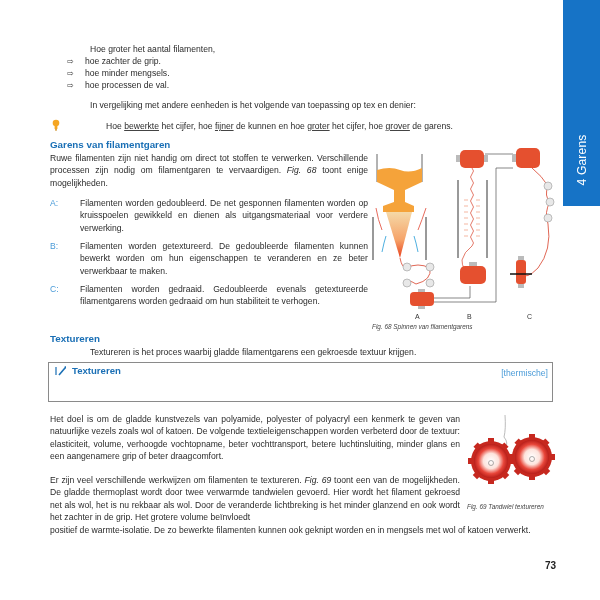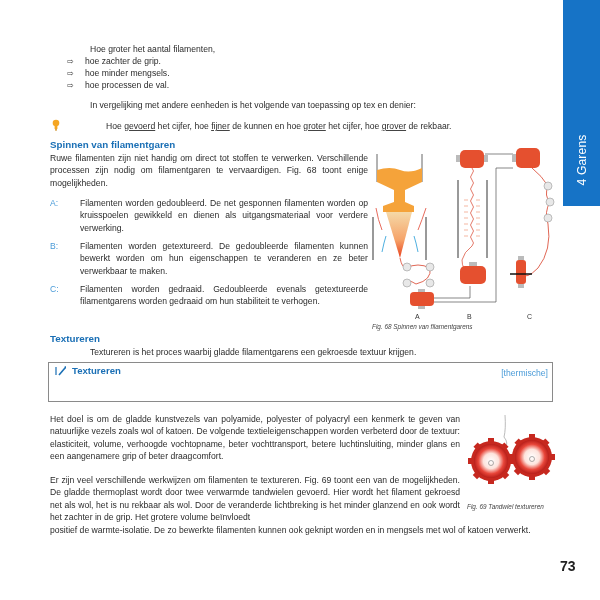--- a/index.html
+++ b/index.html
@@ -8,41 +8,41 @@
 
     .side-tab { position: absolute; left: 563px; top: 0; width: 37px; height: 206px; background: #1673c6; }
     .side-tab .label { position: absolute; left: 0; top: 0; width: 37px; height: 206px; }
     .side-tab .label span { position: absolute; left: 19px; top: 160px; transform: translate(-50%, -50%) rotate(-90deg); color: #ffffff; font-size: 12px; white-space: nowrap; letter-spacing: 0.2px; }
 
     .p { position: absolute; left: 50px; white-space: nowrap; margin-left: 40px; }
     .bullet { position: absolute; left: 67px; white-space: nowrap; }
     .bullet .arrow { display: inline-block; width: 18px; color: #444; font-size: 8px; }
     .u { text-decoration: underline; text-decoration-color: #444; }
     .h { position: absolute; left: 50px; color: #1a6fb5; font-weight: bold; font-size: 9.8px; }
-    .ital { }
+    .ital { font-style: italic; }
     .list-item { position: absolute; left: 50px; width: 318px; }
     .list-item .letter { position: absolute; left: 0; top: 0; color: #4a9bd8; }
     .list-item .txt { margin-left: 30px; text-align: justify; text-align-last: left; }
     .just { position: absolute; left: 50px; text-align: justify; text-align-last: left; }
 
     .tip-icon { position: absolute; left: 52px; top: 119px; width: 8px; height: 12px; }
 
     .defbox { position: absolute; left: 48px; top: 362px; width: 505px; height: 40px; border: 1px solid #8a8a8a; }
     .defbox .pen { position: absolute; left: 6px; top: 3px; width: 12px; height: 10px; }
     .defbox .term { position: absolute; left: 23px; top: 2px; color: #1a6fb5; font-weight: bold; font-size: 9.6px; }
     .defbox .en { position: absolute; right: 4px; top: 4px; color: #4a9bd8; font-size: 8.6px; }
     .defbox .def { position: absolute; left: 23px; top: 14px; width: 478px; text-align: justify; text-align-last: left; }
 
     .fig68 { position: absolute; left: 370px; top: 140px; width: 190px; height: 180px; }
     .cap { position: absolute; font-style: italic; font-size: 6.4px; color: #444; }
     .fig-label { position: absolute; font-size: 7px; color: #333; }
 
     .fig69 { position: absolute; left: 465px; top: 415px; width: 95px; height: 90px; }
 
-    .page-num { position: absolute; left: 545px; top: 560px; font-weight: bold; font-size: 14px; color: #222; margin-left: 15px; }
+    .page-num { position: absolute; left: 545px; top: 560px; font-weight: bold; font-size: 10px; color: #222; }
   </style>
 </head>
 <body>
 
 <div class="side-tab">
   <div class="label">
       <span>4 Garens</span>
     </div>
 </div>
 
@@ -51,24 +51,24 @@
 <div class="bullet" style="top:67px"><span class="arrow">⇨</span><span>hoe minder mengsels.</span></div>
 <div class="bullet" style="top:79px"><span class="arrow">⇨</span><span>hoe processen de val.</span></div>
 <div class="p" style="top:99px">In vergelijking met andere eenheden is het volgende van toepassing op tex en denier:</div>
 
 <svg class="tip-icon" viewBox="0 0 8 12">
   <circle cx="4" cy="4" r="3.3" fill="#f5a623"></circle>
   <rect x="2.6" y="7" width="2.8" height="3" fill="#f5a623"></rect>
   <rect x="3" y="10.3" width="2" height="1.2" fill="#c98512"></rect>
 </svg>
 <div class="p" style="left:66px;top:120px">
-  <span>Hoe </span><span class="u">gevoerd</span><span> het cijfer, hoe </span><span class="u">fijner</span><span> de kunnen en hoe </span><span class="u">groter</span><span> het cijfer, hoe </span><span class="u">grover</span><span> de rekbaar.</span>
-</div>
-
-<div class="h" style="top:139px">Spinnen van filamentgaren</div>
+  <span>Hoe </span><span class="u">bewerkte</span><span> het cijfer, hoe </span><span class="u">fijner</span><span> de kunnen en hoe </span><span class="u">groter</span><span> het cijfer, hoe </span><span class="u">grover</span><span> de garens.</span>
+</div>
+
+<div class="h" style="top:139px">Garens van filamentgaren</div>
 <div class="just" style="top:152px;width:318px"><span>Ruwe filamenten zijn niet handig om direct tot stoffen te verwerken. Verschillende processen zijn nodig om filamentgaren te vervaardigen. </span><span class="ital">Fig. 68</span><span> toont enige mogelijkheden.</span></div>
 
 <div class="list-item" style="top:197px">
   <span class="letter">A:</span>
   <div class="txt">Filamenten worden gedoubleerd. De net gesponnen filamenten worden op kruisspoelen gewikkeld en dienen als uitgangsmateriaal voor verdere verwerking.</div>
 </div>
 <div class="list-item" style="top:240px">
   <span class="letter">B:</span>
   <div class="txt">Filamenten worden getextureerd. De gedoubleerde filamenten kunnen bewerkt worden om hun eigenschappen te veranderen en ze beter verwerkbaar te maken.</div>
 </div>

